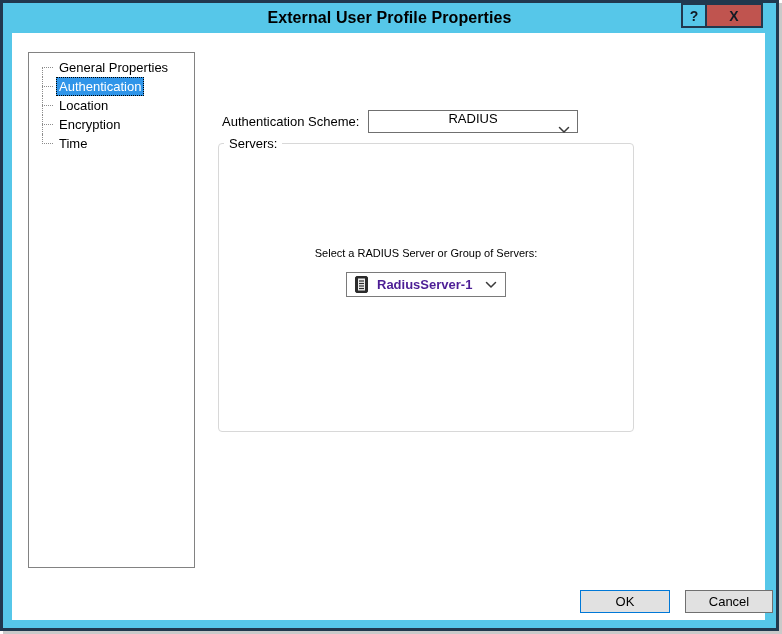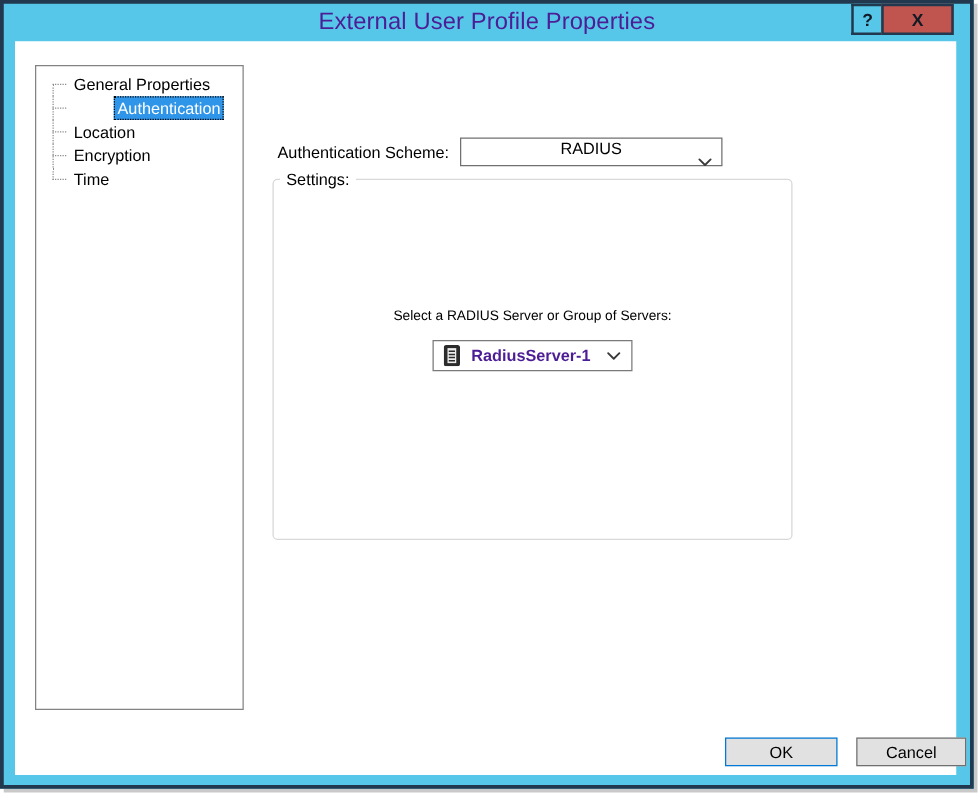--- a/index.html
+++ b/index.html
@@ -19,23 +19,24 @@
     background: #56c7e9;
     border: 3px solid #21384e;
     box-shadow: 3px 3px 0 #c9c9c9;
   }
   .titlebar {
     position: relative;
     height: 30px;
     display: flex; align-items: center; justify-content: center;
   }
   .title {
-    font-size: 19px;
-    color: #4c1d95;
+    font-size: 16px;
+    color: #000000;
     letter-spacing: 0.1px;
+    font-weight: bold;
   }
   .caption-buttons {
     position: absolute; right: 13px; top: 0;
     display: flex;
   }
   .cap-btn {
     height: 25px;
     border: 2px solid #21384e;
     display: flex; align-items: center; justify-content: center;
     font-weight: 700;
@@ -88,21 +89,20 @@
     border-left: 1px dotted #8c8c8c;
   }
   .tree li:first-child::after { top: 9px; height: calc(100% - 9px); }
   .tree li:last-child::after  { height: 10px; }
   .tree .label { padding: 0 3px; line-height: 17px; }
   .tree .selected {
     background: #2f95e9;
     color: #ffffff;
     border: 1px dotted #000000;
     padding: 0 2px;
-    margin-left: 35px;
   }
 
   
   .auth-label {
     position: absolute; left: 210px; top: 77px;
     height: 23px; line-height: 23px;
     font-size: 13px; color: #000;
   }
   .combo {
     border: 1px solid #707070;
@@ -209,21 +209,21 @@
     <div class="combo auth-combo">
       <span>RADIUS</span>
       <span class="chev">
         <svg width="12" height="8" viewBox="0 0 12 8">
             <path d="M1.5 1.5 L6 6 L10.5 1.5" stroke="#3a3a3a" stroke-width="1.5" fill="none" stroke-linecap="round" stroke-linejoin="round"></path>
           </svg>
       </span>
     </div>
 
     <fieldset class="settings-group">
-      <legend>Settings:</legend>
+      <legend>Servers:</legend>
 
       <div class="radius-prompt">Select a RADIUS Server or Group of Servers:</div>
 
       <div class="combo server-combo">
         <span style="display:flex;align-items:center;">
           <svg width="13" height="17" viewBox="0 0 13 17">
             <rect x="0.5" y="0.5" width="12" height="16" rx="1.5" fill="#2b2b2b" stroke="#2b2b2b"></rect>
             <rect x="3" y="2.5" width="7" height="12" fill="#ededed"></rect>
             <line x1="4" y1="5" x2="9" y2="5" stroke="#2b2b2b" stroke-width="1.2"></line>
             <line x1="4" y1="7.5" x2="9" y2="7.5" stroke="#2b2b2b" stroke-width="1.2"></line>

